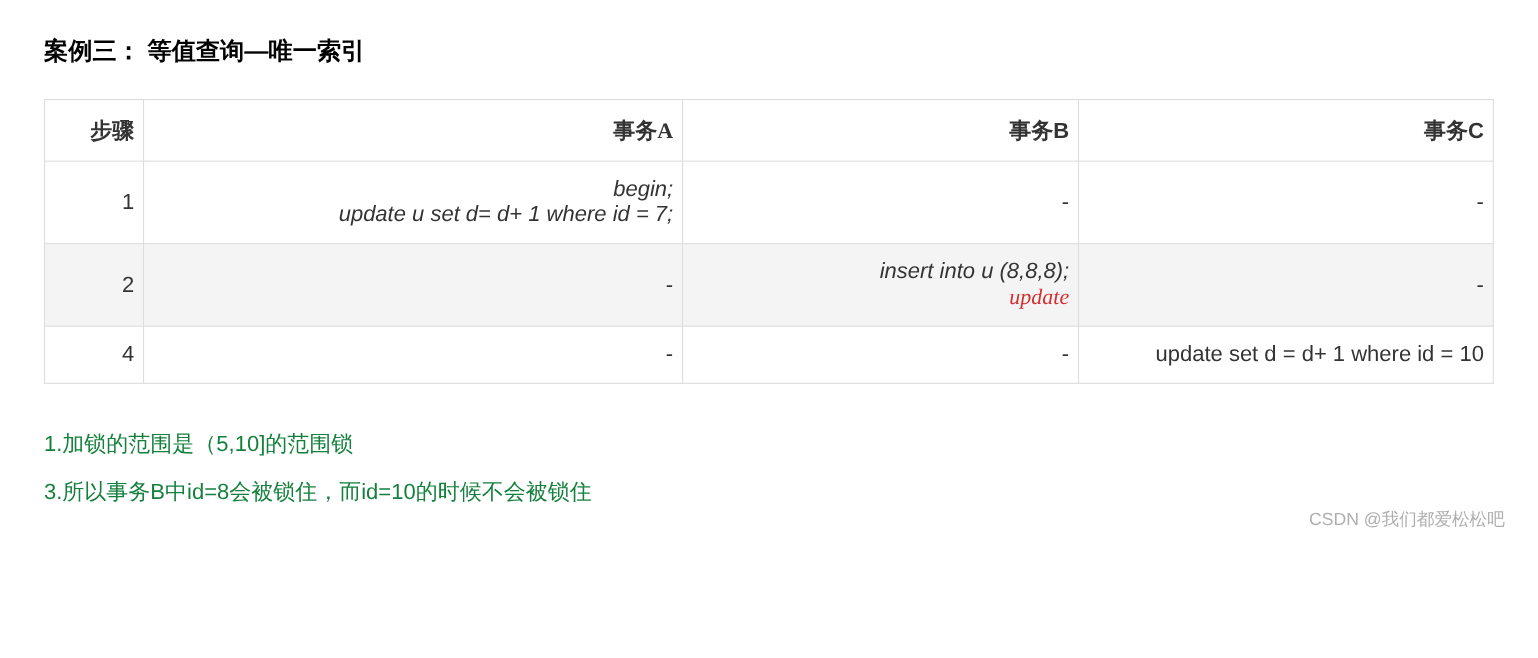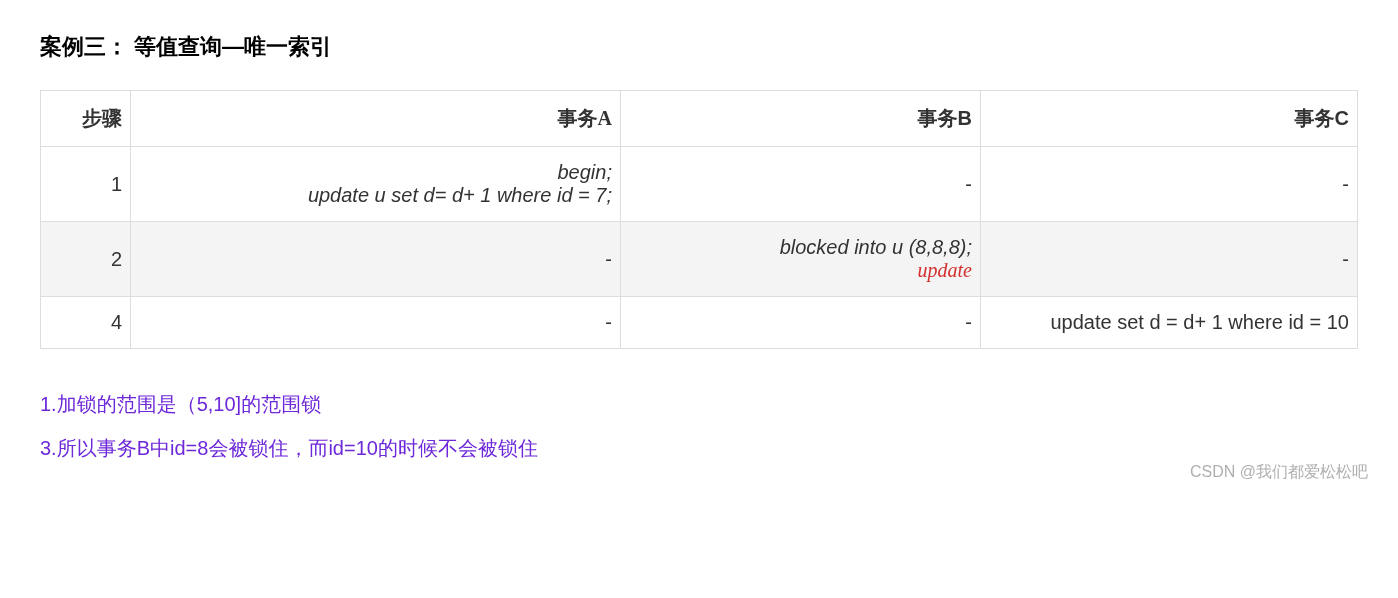--- a/index.html
+++ b/index.html
@@ -41,21 +41,21 @@
     .blocked {
       color: #d32f2f;
       font-style: italic;
       font-family: Georgia, 'Times New Roman', serif;
       font-size: 20px;
     }
     .notes {
       margin-top: 36px;
       font-size: 20px;
       line-height: 1.9;
-      color: #6d28d9;
+      color: #15803d;
     }
     .notes p { margin-bottom: 6px; }
     .watermark {
       position: absolute;
       right: 30px;
       bottom: 10px;
       color: rgba(120,120,120,0.6);
       font-size: 16px;
     }
     .cell-line { display: block; font-style: italic; }
@@ -81,21 +81,21 @@
         <span class="cell-line">begin;</span>
         <span class="cell-line">update u set d= d+ 1 where id = 7;</span>
       </td>
       <td>-</td>
       <td>-</td>
     </tr>
     <tr class="even">
       <td>2</td>
       <td>-</td>
       <td>
-        <span class="cell-line">blocked into u (8,8,8);</span>
+        <span class="cell-line">insert into u (8,8,8);</span>
         <span class="blocked">update</span>
       </td>
       <td>-</td>
     </tr>
     <tr class="odd">
       <td>4</td>
       <td>-</td>
       <td>-</td>
       <td>update set d = d+ 1 where id = 10</td>
     </tr>

